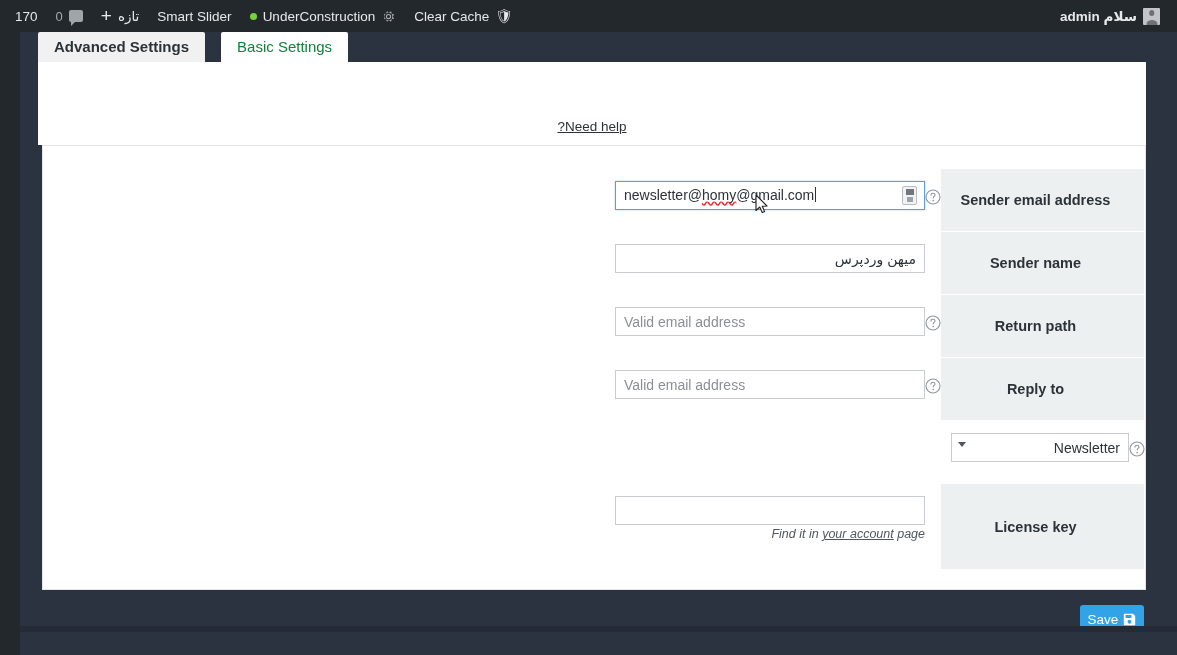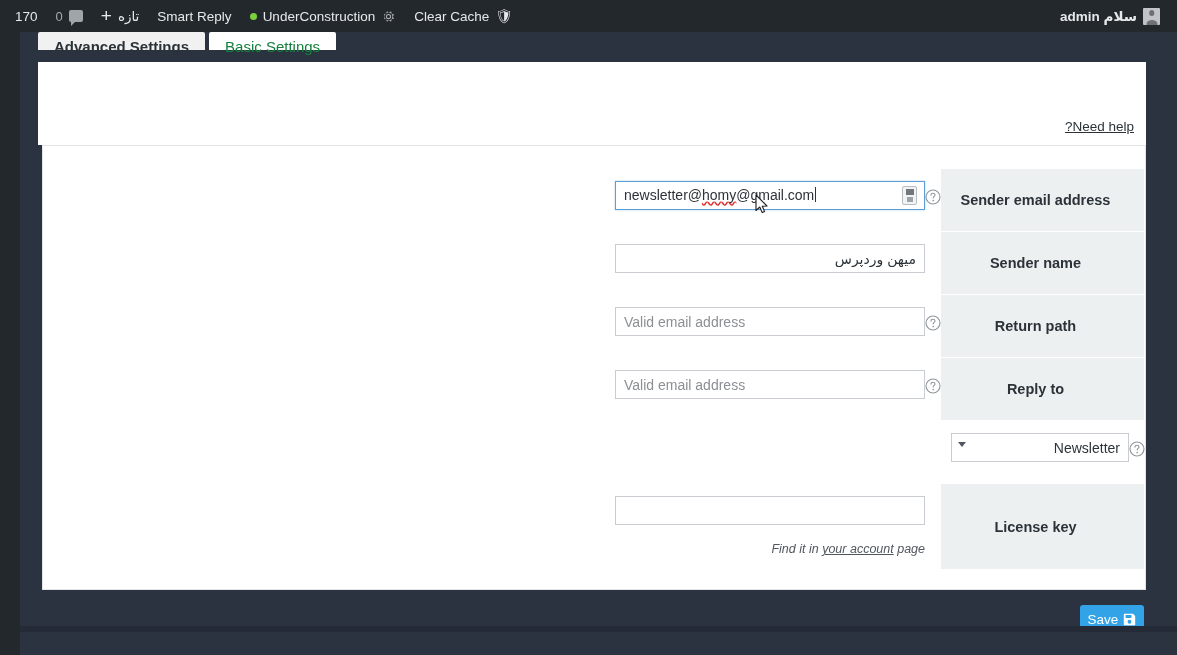--- a/index.html
+++ b/index.html
@@ -148,24 +148,24 @@
     width: 1157px;
     height: 30px;
     display: flex;
     flex-direction: row-reverse;
     justify-content: flex-end;
     direction: ltr;
     padding-left: 18px;
     z-index: 12;
   }
   .tab {
-    height: 18px;
+    height: 30px;
     line-height: 30px;
     padding: 0 16px;
-    margin-right: 4px;
+    margin-right: 16px;
     font-size: 15px;
     background: #f1f1f1;
     color: #2c3338;
     font-weight: bold;
     cursor: pointer;
     white-space: nowrap;
     border-radius: 2px 2px 0 0;
   }
   .tab.active {
     background: #ffffff;
@@ -180,21 +180,21 @@
     width: 1108px;
     height: 83px;
     background: #ffffff;
     z-index: 8;
   }
   .needhelp-row {
     position: absolute;
     top: 57px;
     left: 0; right: 0;
     padding: 0 12px;
-    text-align: right;
+    text-align: center;
     direction: ltr;
   }
   .needhelp {
     font-size: 13.5px;
     color: #2c3338;
     text-decoration: underline;
     cursor: pointer;
     unicode-bidi: plaintext;
   }
 
@@ -371,21 +371,21 @@
     position: absolute;
     top: 9px; left: 7px;
     width: 0; height: 0;
     border-left: 4px solid transparent;
     border-right: 4px solid transparent;
     border-top: 5px solid #50575e;
     pointer-events: none;
   }
 
   .hint {
-    margin-top: 17px;
+    margin-top: 2px;
     width: 310px;
     font-size: 12.5px;
     font-style: italic;
     color: #50575e;
     direction: ltr;
     text-align: right;
   }
   .hint a {
     color: #50575e;
     text-decoration: underline;
@@ -464,21 +464,21 @@
           <svg viewBox="0 0 20 20" width="15" height="15">
             <path fill="#c3c4c7" d="M10 6.5a3.5 3.5 0 100 7 3.5 3.5 0 000-7zm0 5.6a2.1 2.1 0 110-4.2 2.1 2.1 0 010 4.2z"></path>
             <path fill="#c3c4c7" d="M17.3 11.6l-1.5-.6a6 6 0 000-2l1.5-.6-.8-2-1.5.6a6 6 0 00-1.4-1.4l.6-1.5-2-.8-.6 1.5a6 6 0 00-2 0L9 3.3l-2 .8.6 1.5a6 6 0 00-1.4 1.4l-1.5-.6-.8 2 1.5.6a6 6 0 000 2l-1.5.6.8 2 1.5-.6a6 6 0 001.4 1.4l-.6 1.5 2 .8.6-1.5a6 6 0 002 0l.6 1.5 2-.8-.6-1.5a6 6 0 001.4-1.4l1.5.6.8-2zM10 15a5 5 0 110-10 5 5 0 010 10z"></path>
           </svg>
         </span>
         <span>UnderConstruction</span>
         <span class="dot-green"></span>
       </div>
 
       <div class="ab-item">
-        <span>Smart Reply</span>
+        <span>Smart Slider</span>
       </div>
 
       <div class="ab-item">
         <span>تازه</span>
         <span class="plus-icon">+</span>
       </div>
 
       <div class="ab-item">
         <span class="comment-icon"></span>
         <span class="comment-count">0</span>

